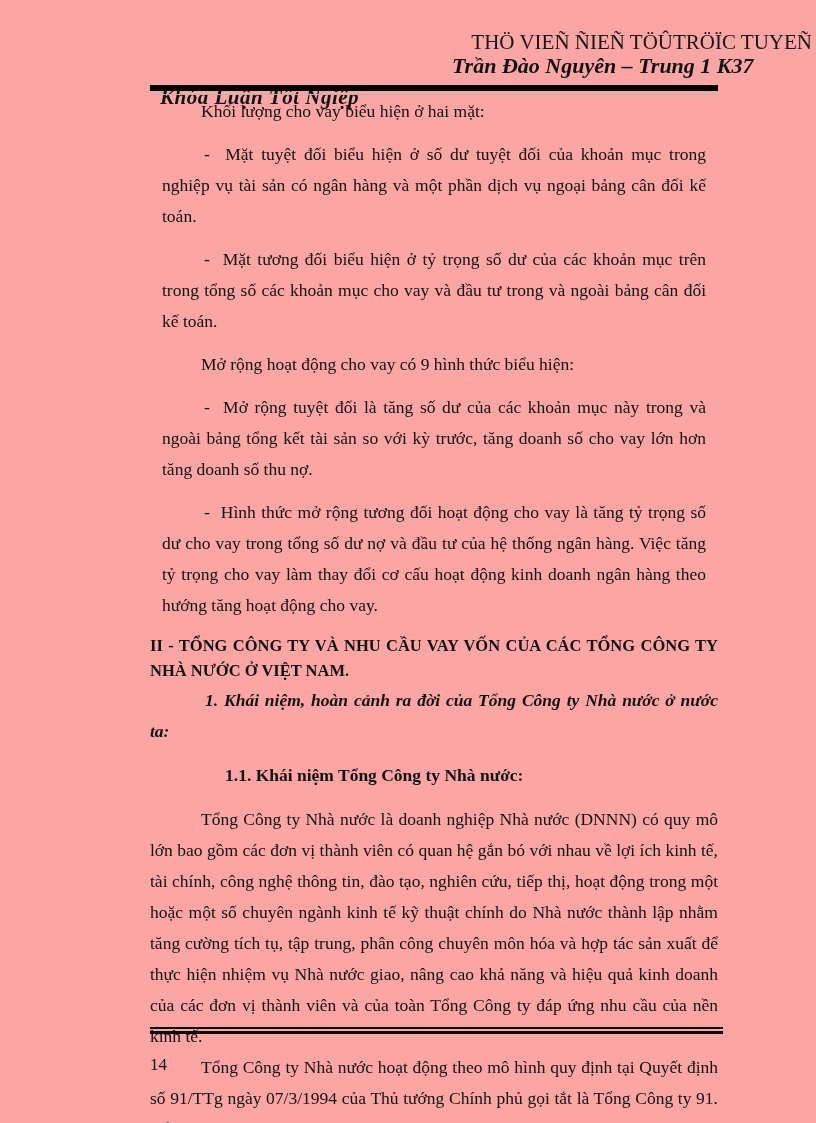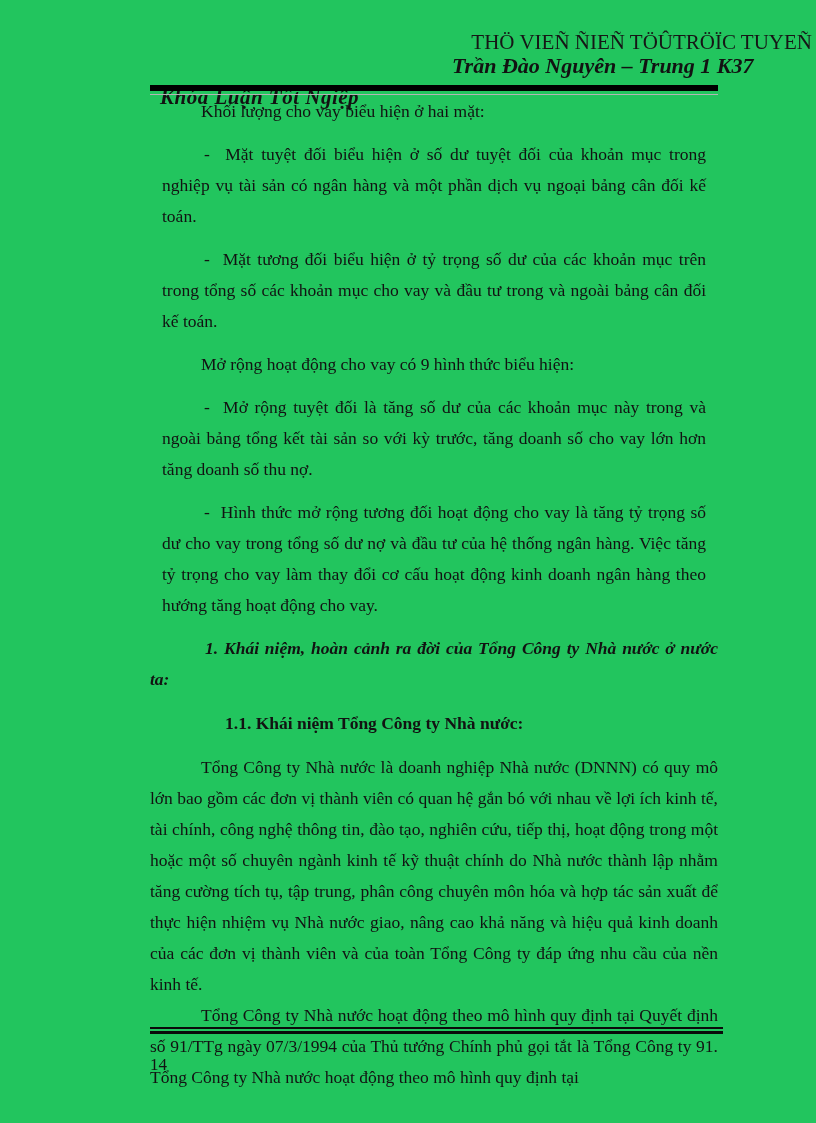--- a/index.html
+++ b/index.html
@@ -1,20 +1,20 @@
 <!DOCTYPE html>
 <html lang="vi"><head>
 <meta charset="utf-8">
 <style>
   html, body { margin: 0; padding: 0; background: #ffffff; }
   .page {
     position: relative;
     width: 816px;
     height: 1123px;
-    background: #22c55e;
+    background: #fca5a5;
     font-family: "Liberation Serif", serif;
     color: #121212;
     overflow: hidden;
   }
 
   
   .title-left {
     position: absolute;
     left: 160px; top: 49px;
     font-size: 21px;
@@ -123,20 +123,21 @@
     <p class="bullet">-&nbsp; Mặt tuyệt đối biểu hiện ở số dư tuyệt đối của khoản mục trong nghiệp vụ tài sản có ngân hàng và một phần dịch vụ ngoại bảng cân đối kế toán.</p>
 
     <p class="bullet">-&nbsp; Mặt tương đối biểu hiện ở tỷ trọng số dư của các khoản mục trên trong tổng số các khoản mục cho vay và đầu tư trong và ngoài bảng cân đối kế toán.</p>
 
     <p class="para">Mở rộng hoạt động cho vay có 9 hình thức biểu hiện:</p>
 
     <p class="bullet">-&nbsp; Mở rộng tuyệt đối là tăng số dư của các khoản mục này trong và ngoài bảng tổng kết tài sản so với kỳ trước, tăng doanh số cho vay lớn hơn tăng doanh số thu nợ.</p>
 
     <p class="bullet">-&nbsp; Hình thức mở rộng tương đối hoạt động cho vay là tăng tỷ trọng số dư cho vay trong tổng số dư nợ và đầu tư của hệ thống ngân hàng. Việc tăng tỷ trọng cho vay làm thay đổi cơ cấu hoạt động kinh doanh ngân hàng theo hướng tăng hoạt động cho vay.</p>
 
+    <p class="h-section">II - TỔNG CÔNG TY VÀ NHU CẦU VAY VỐN CỦA CÁC TỔNG CÔNG TY NHÀ NƯỚC Ở VIỆT NAM.</p>
 
     <p class="h-sub">1. Khái niệm, hoàn cảnh ra đời của Tổng Công ty Nhà nước ở nước ta:</p>
 
     <p class="h-subsub">1.1. Khái niệm Tổng Công ty Nhà nước:</p>
 
     <p class="para">Tổng Công ty Nhà nước là doanh nghiệp Nhà nước (DNNN) có quy mô lớn bao gồm các đơn vị thành viên có quan hệ gắn bó với nhau về lợi ích kinh tế, tài chính, công nghệ thông tin, đào tạo, nghiên cứu, tiếp thị, hoạt động trong một hoặc một số chuyên ngành kinh tế kỹ thuật chính do Nhà nước thành lập nhằm tăng cường tích tụ, tập trung, phân công chuyên môn hóa và hợp tác sản xuất để thực hiện nhiệm vụ Nhà nước giao, nâng cao khả năng và hiệu quả kinh doanh của các đơn vị thành viên và của toàn Tổng Công ty đáp ứng nhu cầu của nền kinh tế.</p>
 
     <p class="para">Tổng Công ty Nhà nước hoạt động theo mô hình quy định tại Quyết định số 91/TTg ngày 07/3/1994 của Thủ tướng Chính phủ gọi tắt là Tổng Công ty 91. Tổng Công ty Nhà nước hoạt động theo mô hình quy định tại</p>
   </div>
 

